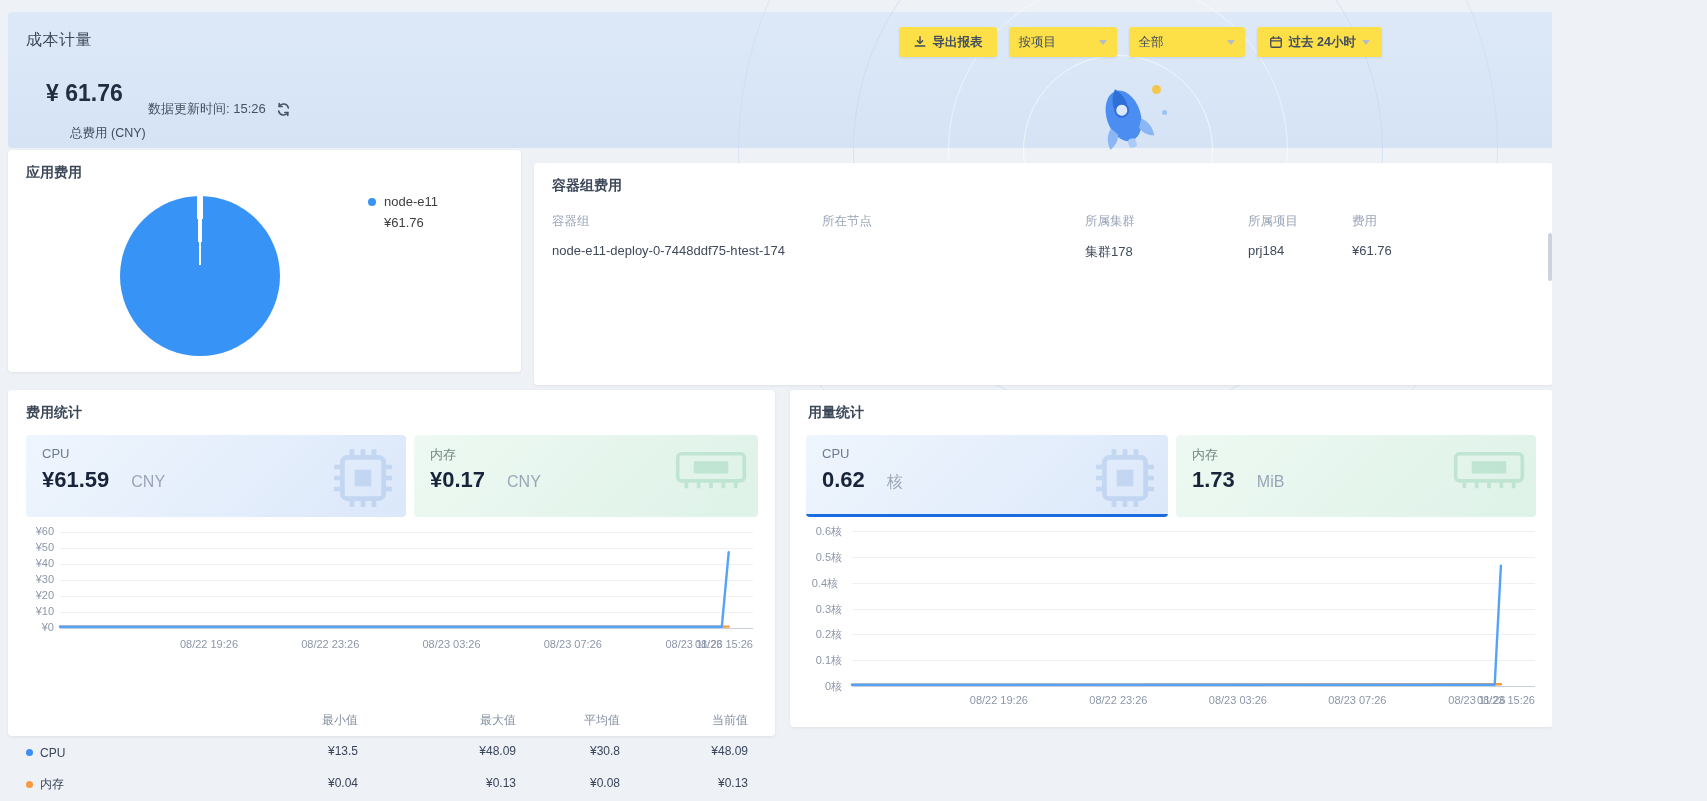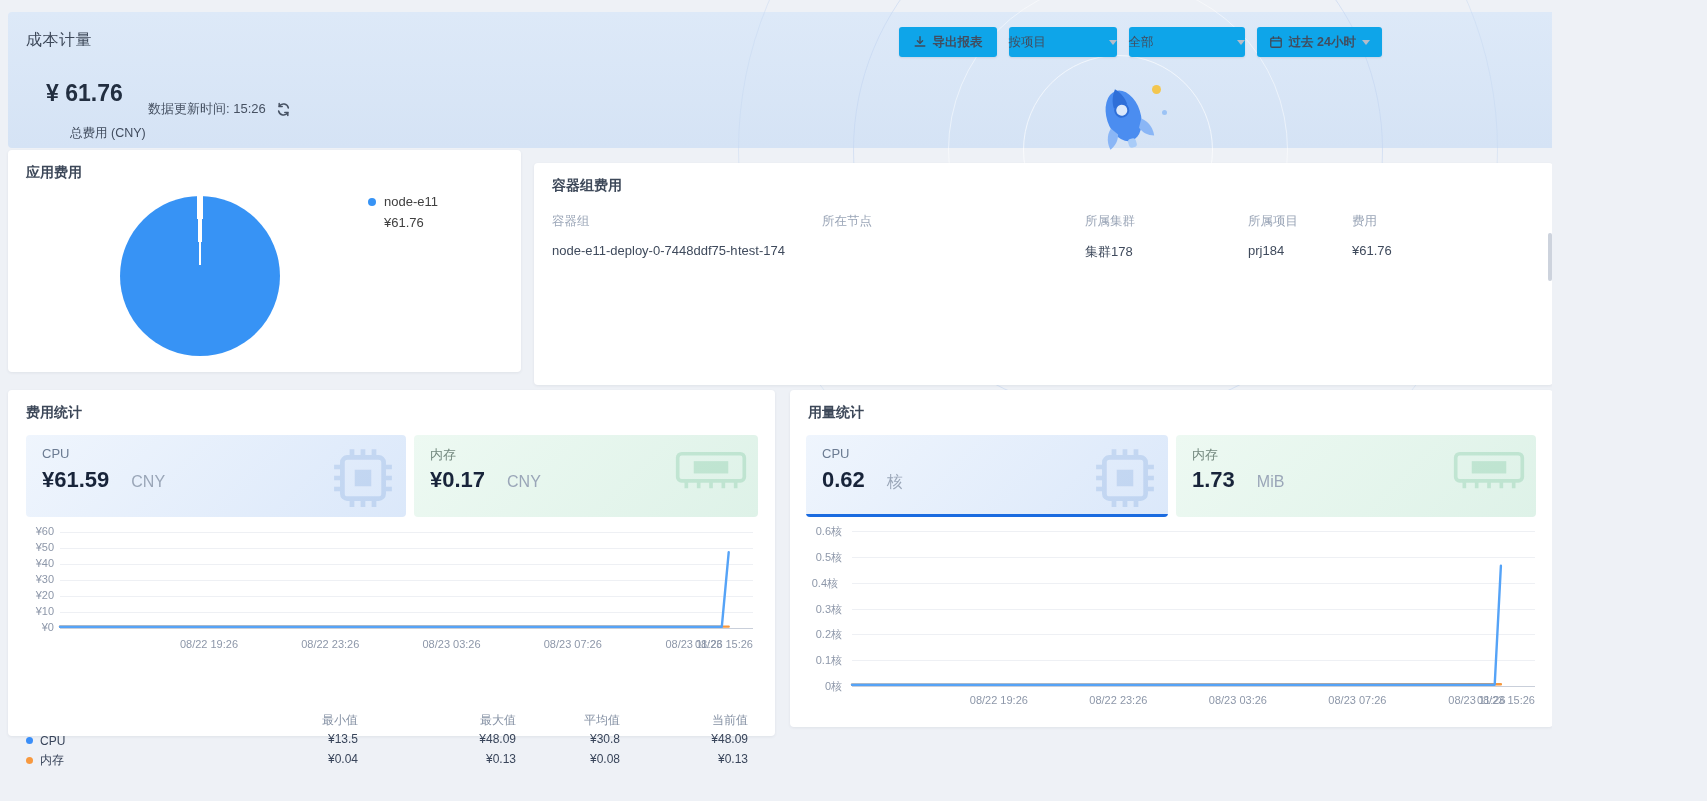--- a/index.html
+++ b/index.html
@@ -19,24 +19,24 @@
   .spark { position:absolute; left:1152px; top:85px; width:9px; height:9px; border-radius:50%; background:#f3c64f; }
   .spark2 { position:absolute; left:1162px; top:110px; width:5px; height:5px; border-radius:50%; background:#9cc3f5; }
 
   .hero-title { position:absolute; left:26px; top:30px; font-size:16px; color:#3d4859; letter-spacing:.5px; }
   .total-value { position:absolute; left:26px; top:82px; font-size:23px; font-weight:bold; color:#222e40; }
   .total-label { position:absolute; left:26px; top:113px; font-size:12.5px; color:#414c5e;margin-left:44px; }
   .updated { position:absolute; left:140px; top:88px; font-size:13px; color:#465162; display:flex; align-items:center; gap:10px; }
   .updated svg { cursor:pointer; }
 
   .toolbar { position:absolute; right:163px; top:27px; display:flex; gap:12px; }
-  .btn, .select { height:30px; background:#0ea5e9; border-radius:3px; box-shadow:0 1px 2px rgba(60,80,110,.12);
+  .btn, .select { height:30px; background:#fde047; border-radius:3px; box-shadow:0 1px 2px rgba(60,80,110,.12);
                   display:flex; align-items:center; font-size:12.5px; color:#424d5f; cursor:pointer; }
   .btn { padding:0 14px; gap:6px; font-weight:bold; }
-  .select { width:108px; padding:0 0; justify-content:space-between; }
+  .select { width:108px; padding:0 10px; justify-content:space-between; }
   .select.wide { width:116px; }
   .select.time { width:auto; padding:0 12px; gap:6px; font-weight:bold; }
   .caret { width:0; height:0; border-left:4px solid transparent; border-right:4px solid transparent; border-top:5px solid #b4bcc9; }
 
   
   .card { position:absolute; background:#fff; border-radius:4px; box-shadow:0 1px 3px rgba(50,60,80,.08); z-index:1; }
   .card-title { position:absolute; left:18px; top:14px; font-size:14px; font-weight:bold; color:#3d4859; }
   .card-app  { left:8px;   top:150px; width:513px;  height:222px; }
   .card-pod  { left:534px; top:150px; width:1019px; height:222px;margin-top:13px; }
   .card-cost { left:8px;   top:390px; width:767px;  height:346px; }
@@ -73,21 +73,21 @@
   .gl { position:absolute; left:0; right:0; height:0; border-top:1px solid #eef0f4; }
   .gl.base { border-top:1px solid #c9cfda; }
   .ylab { position:absolute; font-size:11px; color:#8d97a9; text-align:right; width:46px; white-space:nowrap; }
   .plot-svg { position:absolute; overflow:visible; }
   .xlabels { position:absolute; font-size:11px; color:#8d97a9; }
   .xl { position:absolute; transform:translateX(-50%); white-space:nowrap; }
   .xl.last { transform:none; right:0; }
 
   
   .stats { position:absolute; left:18px; right:27px; top:322px; display:grid;
-           grid-template-columns:1fr 118px 158px 104px 128px; row-gap:3px; font-size:12px; }
+           grid-template-columns:1fr 118px 158px 104px 128px; row-gap:15px; font-size:12px; }
   .stats .h { color:#8591a4; text-align:right; height:17px; }
   .stats .v { color:#39455a; text-align:right; height:17px; }
   .stats .n { display:flex; align-items:center; gap:7px; color:#39455a; text-align:left; }
   .stats .n .dot { width:7px; height:7px; }
 </style>
 </head>
 <body>
 
 <div class="page">
 

